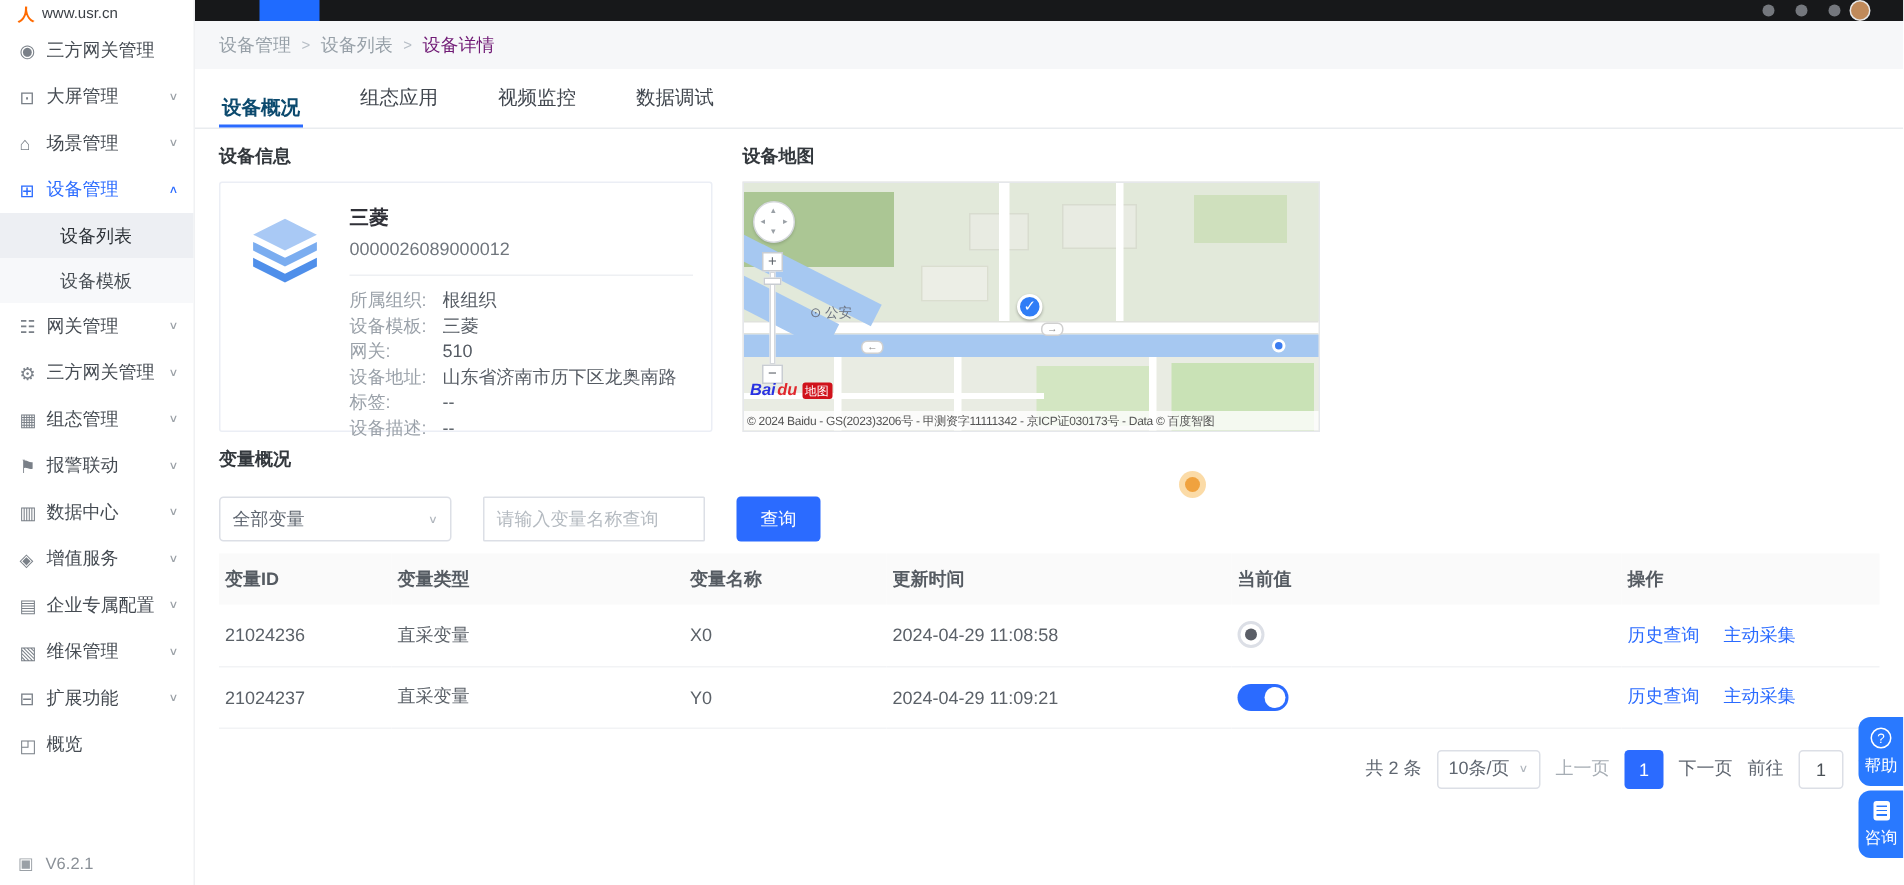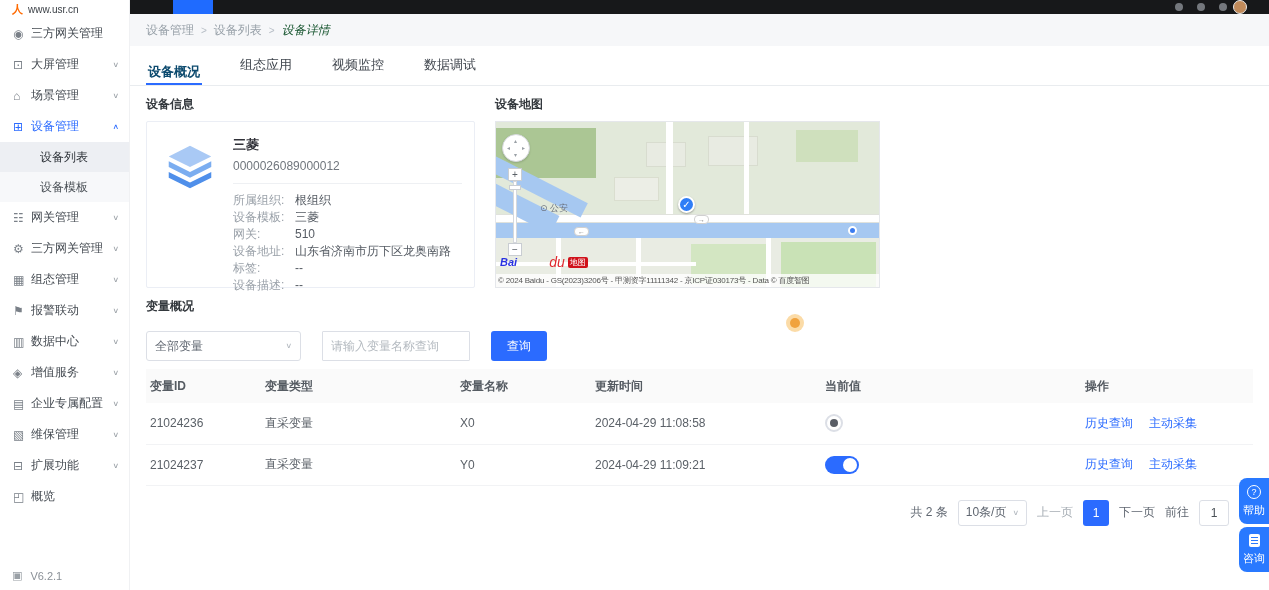--- a/index.html
+++ b/index.html
@@ -27,21 +27,21 @@
   .submenu { background:#f7f8fa; }
   .sub-item { height:30px; display:flex; align-items:center; padding-left:40px; font-size:12px; color:#4a5056; cursor:pointer; }
   .sub-item.selected { background:#edeff3; color:#2d3238; }
   .version-row { position:absolute; left:12px; bottom:8px; display:flex; align-items:center; gap:8px; color:#8a9097; font-size:11px; }
   .version-icon { font-size:11px; color:#9aa0a6; }
 
   
   .content { position:absolute; left:130px; top:14px; right:0; bottom:0; background:#fff; overflow:hidden; }
   .breadcrumb { height:32px; background:#f6f7f9; display:flex; align-items:center; padding:0 16px; font-size:12px; color:#97a0a8; }
   .bc-sep { margin:0 7px; color:#b7bec6; font-size:10px; }
-  .bc-last { color:#14532d;font-style:italic; }
+  .bc-last { color:#701a75; }
 
   .tabs { display:flex; gap:36px; padding:0 16px; border-bottom:1px solid #e9ecef; height:40px; align-items:flex-end; }
   .tab { padding:0 2px 11px; font-size:13px; color:#40464e; cursor:pointer; }
   .tab.active { color:#0c4a6e; font-weight:bold; border-bottom:2px solid #2b6bff; padding-bottom:2px; }
 
   .info-section { display:flex; gap:20px; padding:10px 16px 6px; }
   .col385 { width:329px; flex:none; }
   .sec-title { font-size:12px; font-weight:bold; color:#33383d; margin-bottom:8px; }
 
   .dev-card { height:167px; border:1px solid #ebeef5; border-radius:2px; display:flex; padding:14px 12px 10px 14px; }
@@ -85,21 +85,21 @@
   .m-pan { left:6px; top:12px; width:28px; height:28px; background:#fff; border:1px solid #d5d8dc; border-radius:50%; box-shadow:0 1px 2px rgba(0,0,0,.15); }
   .m-pan span { position:absolute; font-size:6px; color:#9aa0a6; line-height:6px; }
   .m-pan .pu { left:11px; top:3px; } .m-pan .pd { left:11px; bottom:3px; }
   .m-pan .pl { left:4px; top:10px; } .m-pan .pr { right:4px; top:10px; }
   .m-zplus, .m-zminus { left:12px; width:14px; height:13px; background:#fff; border:1px solid #c9cdd2; font-size:10px; color:#5b6168; text-align:center; line-height:11px; }
   .m-zplus { top:46px; } .m-zminus { top:121px; }
   .m-ztrack { left:17px; top:59px; width:4px; height:62px; background:#fff; border:1px solid #d5d8dc; }
   .m-zknob { left:13px; top:63px; width:12px; height:5px; background:#fff; border:1px solid #c9cdd2; }
   .m-blogo { left:4px; top:132px; display:flex; align-items:center; gap:1px; }
   .m-bai { color:#2932e1; font-weight:bold; font-size:11px; font-style:italic; }
-  .m-du { color:#e0282e; font-weight:normal; font-size:14px; font-style:italic;padding-left:31px; }
+  .m-du { color:#e0282e; font-weight:bold; font-size:11px; font-style:italic; }
   .m-badge { background:#d0121b; color:#fff; font-size:8px; padding:0 2px; border-radius:2px; margin-left:2px; }
   .m-copy { left:0; bottom:0; width:385px; background:rgba(255,255,255,.8); font-size:8px; color:#555; white-space:nowrap; overflow:hidden; letter-spacing:-0.2px; padding:1px 2px; }
 
   
   .var-title { padding:4px 16px 0; }
   .filter-row { display:flex; gap:21px; padding:8px 16px 6px; align-items:center; }
   .sel { width:155px; height:30px; border:1px solid #dcdfe6; border-radius:3px; display:flex; align-items:center; justify-content:space-between; padding:0 8px; color:#5f6670; cursor:pointer; background:#fff; }
   .sel .chev { color:#b0b6bd; font-size:9px; transform:scaleY(.8); }
   .search-input { width:148px; height:30px; border:1px solid #dcdfe6; border-radius:1px; padding:0 8px; font-size:12px; color:#4a5056; font-family:inherit; }
   .search-input::placeholder { color:#b4bac0; }

